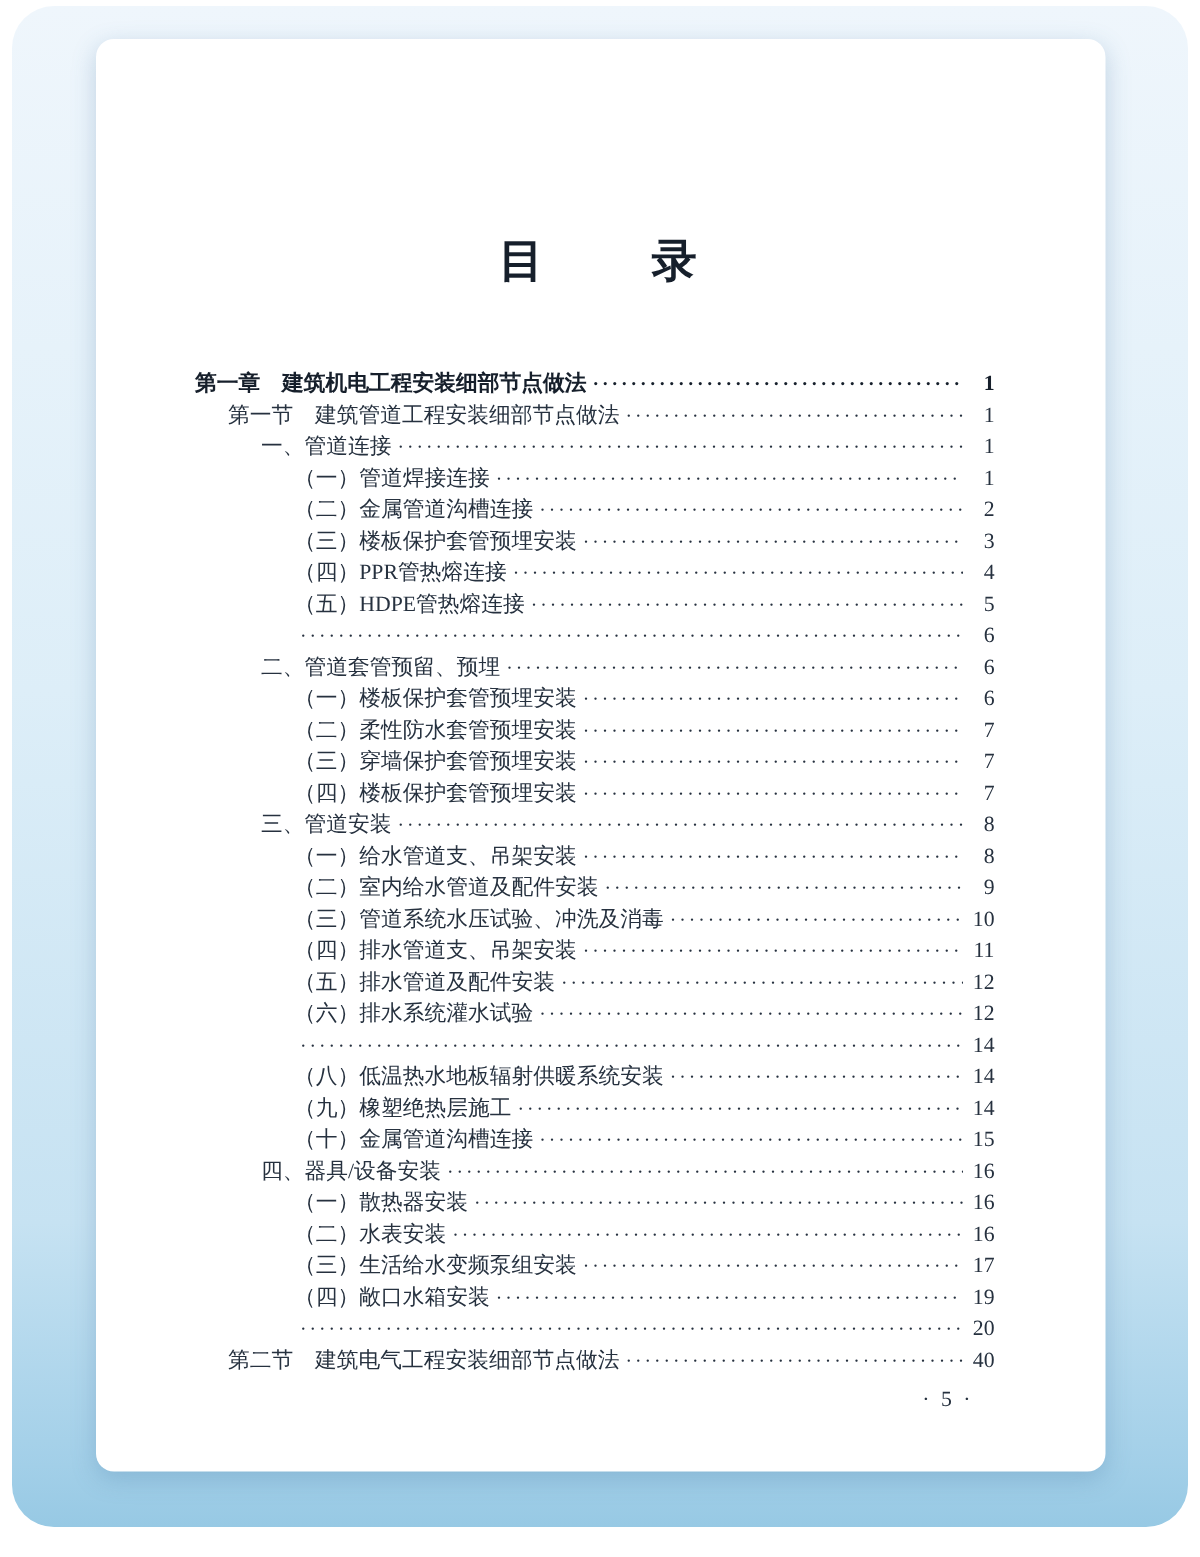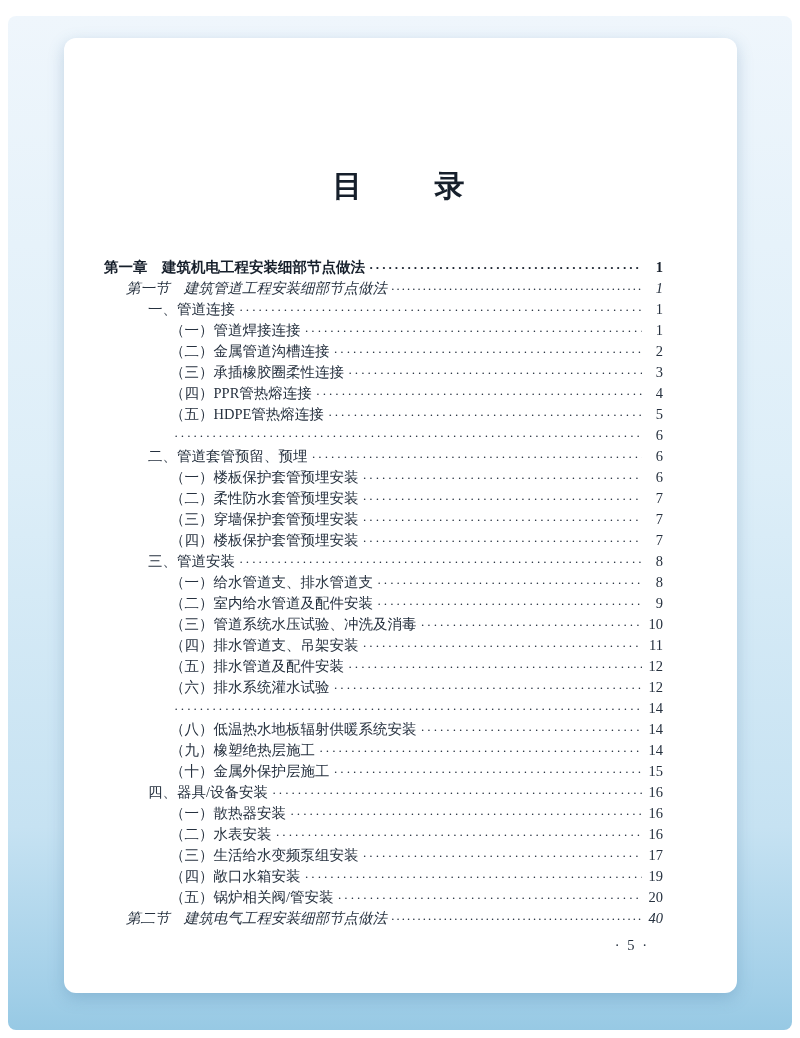--- a/index.html
+++ b/index.html
@@ -12,23 +12,23 @@
   * { box-sizing: border-box; }
   html, body {
     margin: 0; padding: 0;
     width: 800px; height: 1038px;
     background: #ffffff;
     font-family: "Liberation Serif", "DejaVu Serif", serif;
     color: var(--text);
   }
   .frame {
     position: absolute;
-    left: 8px; top: 16px;
+    left: 8px; top: 4px;
     width: 784px; height: 1014px;
-    border-radius: 8px;
+    border-radius: 28px;
     background: linear-gradient(180deg,
       var(--bg-top) 0%,
       var(--bg-mid) 45%,
       #c6e2f2 80%,
       var(--bg-bottom) 96%,
       #97c9e4 100%);
   }
   .page-card {
     position: absolute;
     left: 56px; top: 22px;
@@ -41,21 +41,21 @@
   .title {
     margin: 128px 0 0 0;
     text-align: center;
     font-size: 30px;
     font-weight: bold;
     letter-spacing: 4px;
     color: var(--text-strong);
   }
   .toc {
     margin-top: 50px;
-    padding: 0 74px 0 40px;
+    padding: 0 74px 0 66px;
     font-size: 14.5px;
   }
   .toc-row {
     display: flex;
     align-items: baseline;
     line-height: 21px;
     height: 21px;
     white-space: nowrap;
   }
   .toc-row.bold { font-weight: bold; color: var(--text-strong); }
@@ -66,21 +66,21 @@
     white-space: nowrap;
     margin: 0 3px 0 4px;
     letter-spacing: 2px;
     font-size: 13px;
   }
   .toc-row .pg {
     flex: none;
     min-width: 18px;
     text-align: right;
   }
-  .level-1 { padding-left: 22px; font-style: italic; }
+  .level-1 { padding-left: 22px; }
   .level-2 { padding-left: 44px; }
   .level-3 { padding-left: 66px; }
   .folio {
     margin-top: 8px;
     padding: 0 88px 0 0;
     text-align: right;
     font-size: 14.5px;
     letter-spacing: 2px;
   }
 </style>
@@ -110,21 +110,21 @@
           <span class="label">（一）管道焊接连接</span>
           <span class="leader">····································································································································································································································································</span>
           <span class="pg">1</span>
         </div>
         <div class="toc-row level-3">
           <span class="label">（二）金属管道沟槽连接</span>
           <span class="leader">····································································································································································································································································</span>
           <span class="pg">2</span>
         </div>
         <div class="toc-row level-3">
-          <span class="label">（三）承插橡胶圈柔性连接</span>
+          <span class="label">（三）楼板保护套管预埋安装</span>
           <span class="leader">····································································································································································································································································</span>
           <span class="pg">3</span>
         </div>
         <div class="toc-row level-3">
           <span class="label">（四）PPR管热熔连接</span>
           <span class="leader">····································································································································································································································································</span>
           <span class="pg">4</span>
         </div>
         <div class="toc-row level-3">
           <span class="label">（五）HDPE管热熔连接</span>
@@ -159,21 +159,21 @@
           <span class="label">（四）楼板保护套管预埋安装</span>
           <span class="leader">····································································································································································································································································</span>
           <span class="pg">7</span>
         </div>
         <div class="toc-row level-2">
           <span class="label">三、管道安装</span>
           <span class="leader">····································································································································································································································································</span>
           <span class="pg">8</span>
         </div>
         <div class="toc-row level-3">
-          <span class="label">（一）给水管道支、排水管道支</span>
+          <span class="label">（一）给水管道支、吊架安装</span>
           <span class="leader">····································································································································································································································································</span>
           <span class="pg">8</span>
         </div>
         <div class="toc-row level-3">
           <span class="label">（二）室内给水管道及配件安装</span>
           <span class="leader">····································································································································································································································································</span>
           <span class="pg">9</span>
         </div>
         <div class="toc-row level-3">
           <span class="label">（三）管道系统水压试验、冲洗及消毒</span>
@@ -203,21 +203,21 @@
           <span class="label">（八）低温热水地板辐射供暖系统安装</span>
           <span class="leader">····································································································································································································································································</span>
           <span class="pg">14</span>
         </div>
         <div class="toc-row level-3">
           <span class="label">（九）橡塑绝热层施工</span>
           <span class="leader">····································································································································································································································································</span>
           <span class="pg">14</span>
         </div>
         <div class="toc-row level-3">
-          <span class="label">（十）金属外保护层施工</span>
+          <span class="label">（十）金属管道沟槽连接</span>
           <span class="leader">····································································································································································································································································</span>
           <span class="pg">15</span>
         </div>
         <div class="toc-row level-2">
           <span class="label">四、器具/设备安装</span>
           <span class="leader">····································································································································································································································································</span>
           <span class="pg">16</span>
         </div>
         <div class="toc-row level-3">
           <span class="label">（一）散热器安装</span>
@@ -233,21 +233,20 @@
           <span class="label">（三）生活给水变频泵组安装</span>
           <span class="leader">····································································································································································································································································</span>
           <span class="pg">17</span>
         </div>
         <div class="toc-row level-3">
           <span class="label">（四）敞口水箱安装</span>
           <span class="leader">····································································································································································································································································</span>
           <span class="pg">19</span>
         </div>
         <div class="toc-row level-3">
-          <span class="label">（五）锅炉相关阀/管安装</span>
           <span class="leader">····································································································································································································································································</span>
           <span class="pg">20</span>
         </div>
         <div class="toc-row level-1">
           <span class="label">第二节　建筑电气工程安装细部节点做法</span>
           <span class="leader">····································································································································································································································································</span>
           <span class="pg">40</span>
         </div>
       </div>
     <div class="folio">· 5 ·</div>

